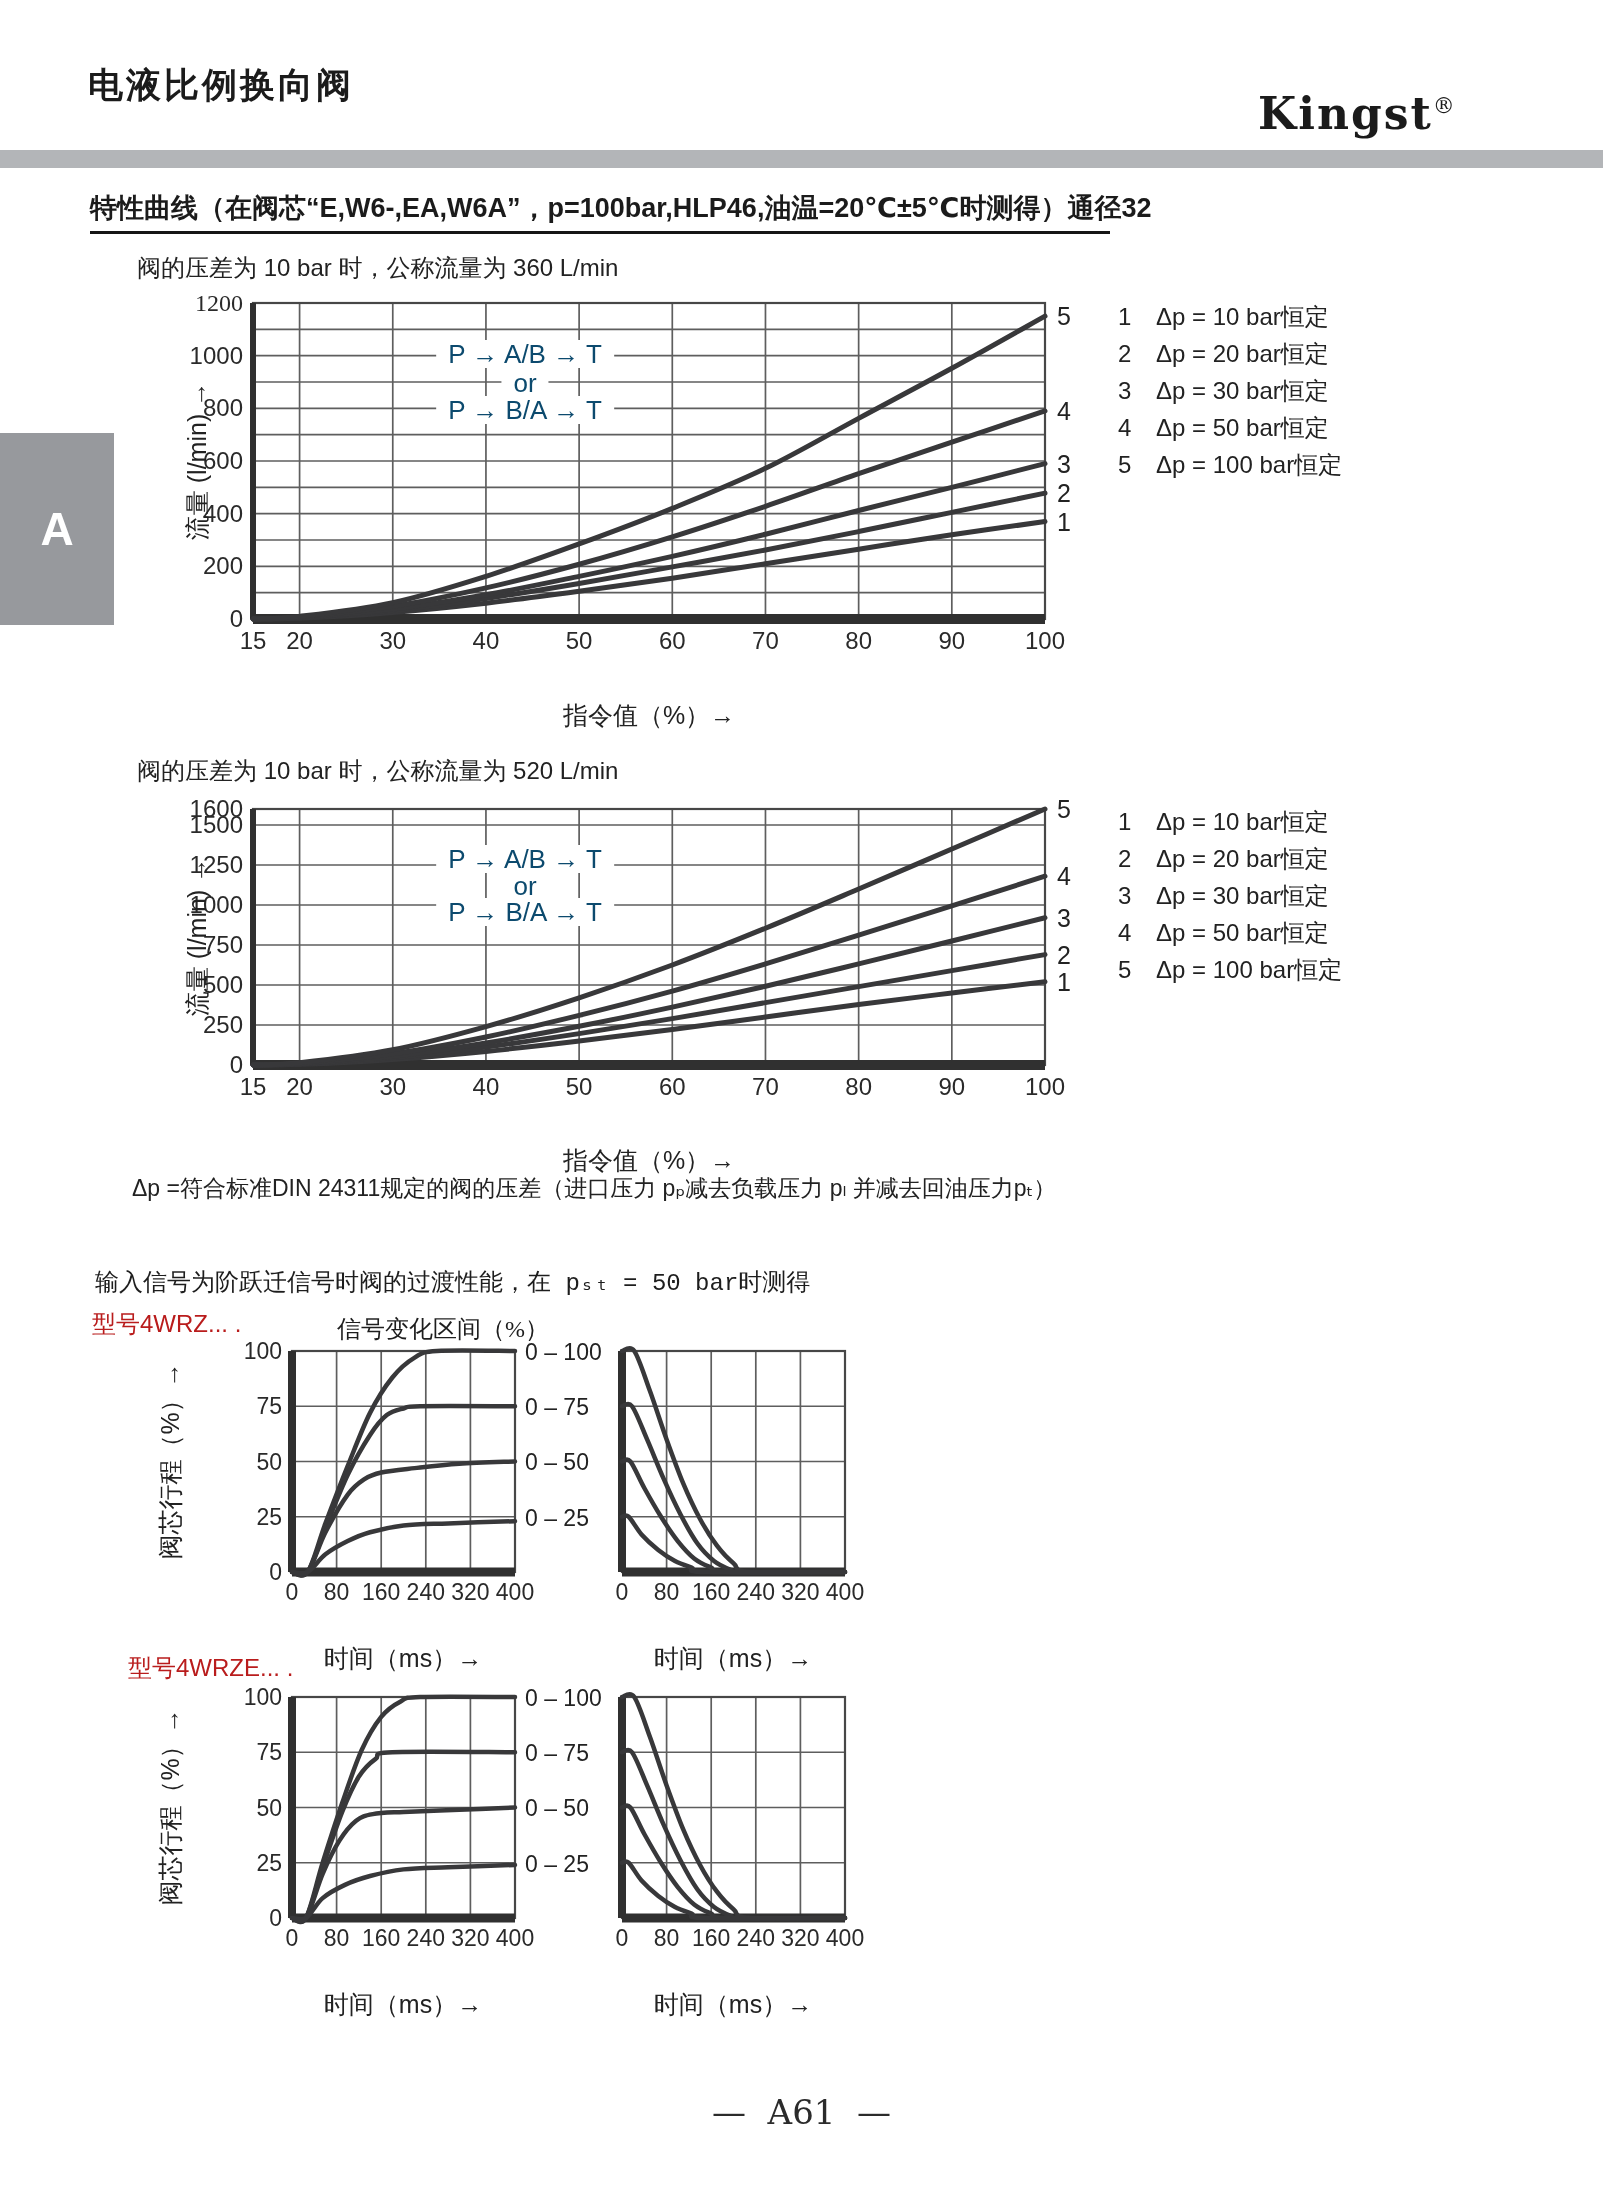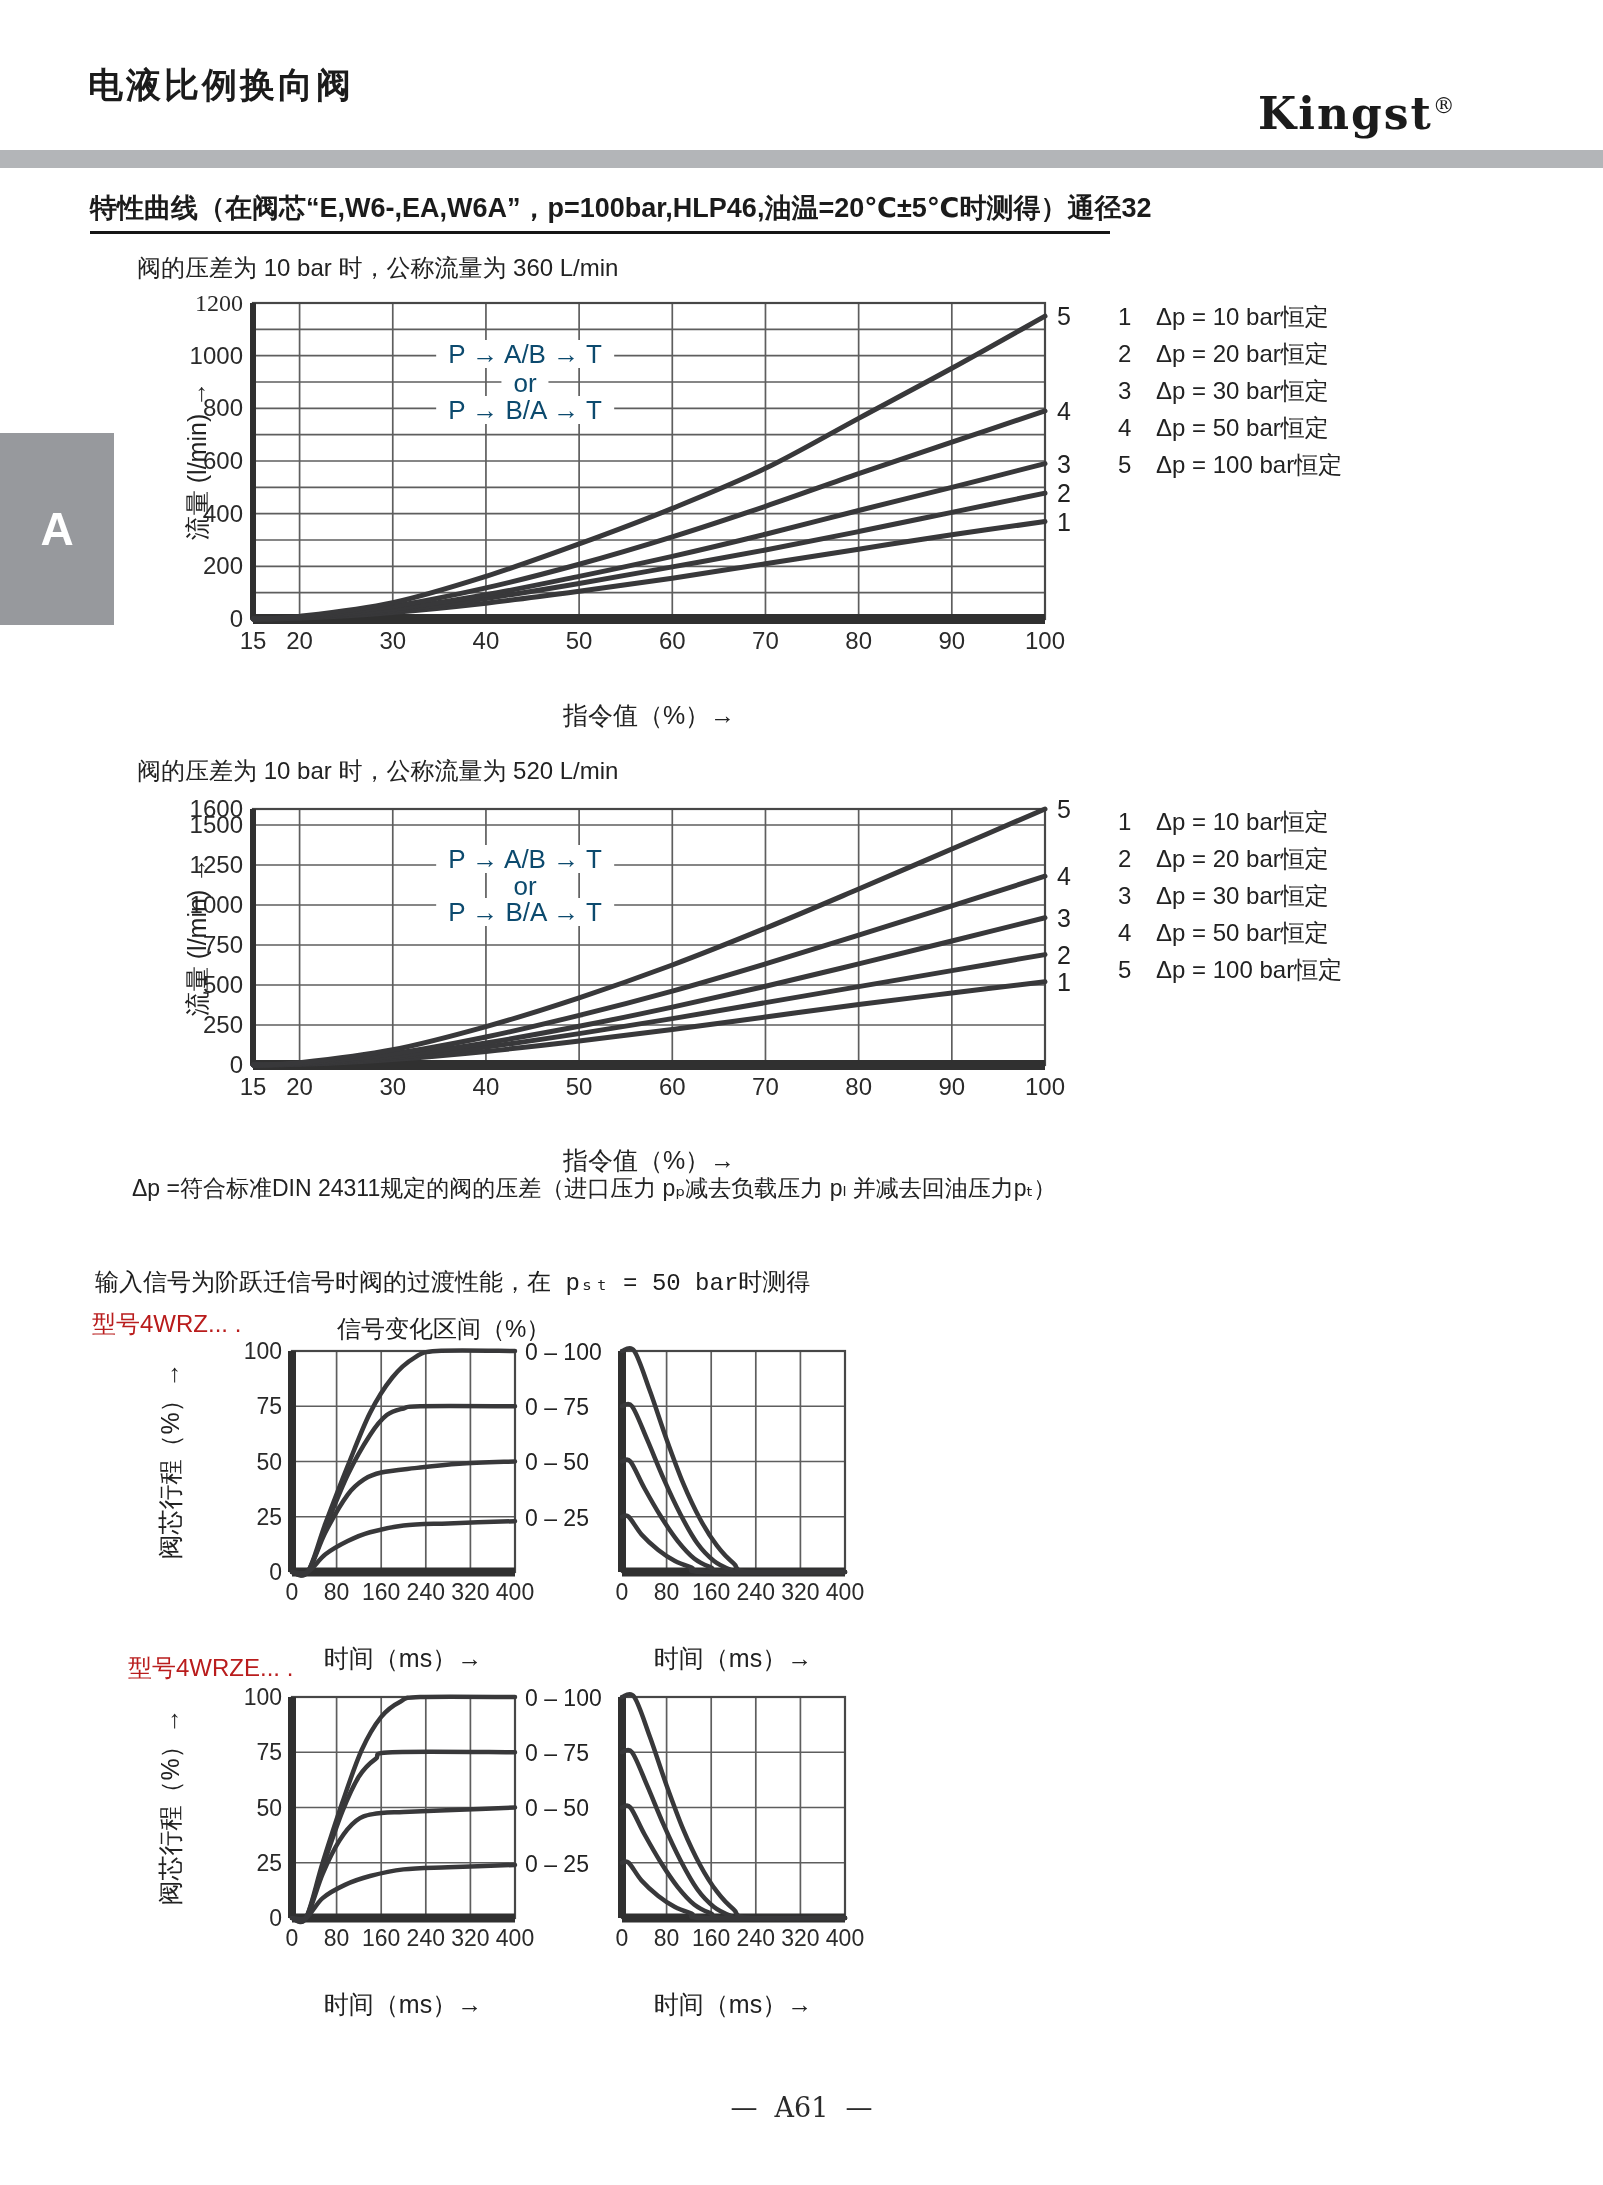--- a/index.html
+++ b/index.html
@@ -29,24 +29,24 @@
   .rot{transform:translate(-50%,-50%) rotate(-90deg);transform-origin:center;}
   .anno-line{position:absolute;background:#fff;padding:0 12px;font-size:26px;color:#0c4a6e;
              white-space:nowrap;transform:translateX(-50%);line-height:28px;}
   .legend{position:absolute;left:1118px;}
   .lg-row{display:flex;margin-bottom:13px;font-size:24px;line-height:24px;color:#222;}
   .lg-num{width:38px;}
   .lg-label{white-space:nowrap;}
   .note{left:132px;top:1173px;font-size:23px;color:#222;white-space:nowrap;}
   .h3{left:95px;top:1266px;font-size:24px;color:#1d1d1d;white-space:nowrap;font-family:Liberation Mono, monospace;}
   .model{font-size:24px;color:#b91c1c;white-space:nowrap;}
-  .sig-title{left:337px;top:1313px;font-size:24px;color:#1d1d1d;white-space:nowrap;}
+  .sig-title{left:337px;top:1313px;font-size:24px;color:#1d1d1d;white-space:nowrap;font-family:Liberation Serif, serif;}
   .range-label{position:absolute;left:525px;font-size:23px;color:#222;white-space:nowrap;line-height:26px;}
   .footer{left:0;top:2092px;width:1603px;text-align:center;white-space:pre;
-          font-family:"DejaVu Serif","Liberation Serif",serif;font-size:27px;color:#2b2b2b;}
+          font-family:"DejaVu Serif","Liberation Serif",serif;font-size:34px;color:#2b2b2b;}
 </style>
 </head>
 <body>
 
 <div class="page">
 
   <div class="abs hdr-title">电液比例换向阀</div>
   <div class="abs brand"><span>Kingst</span><sup>®</sup></div>
   <div class="abs gray-bar"></div>
 

